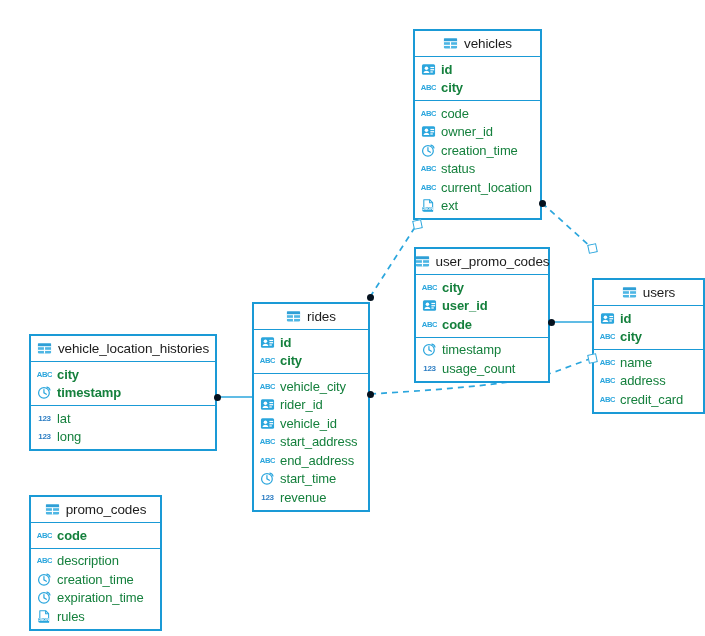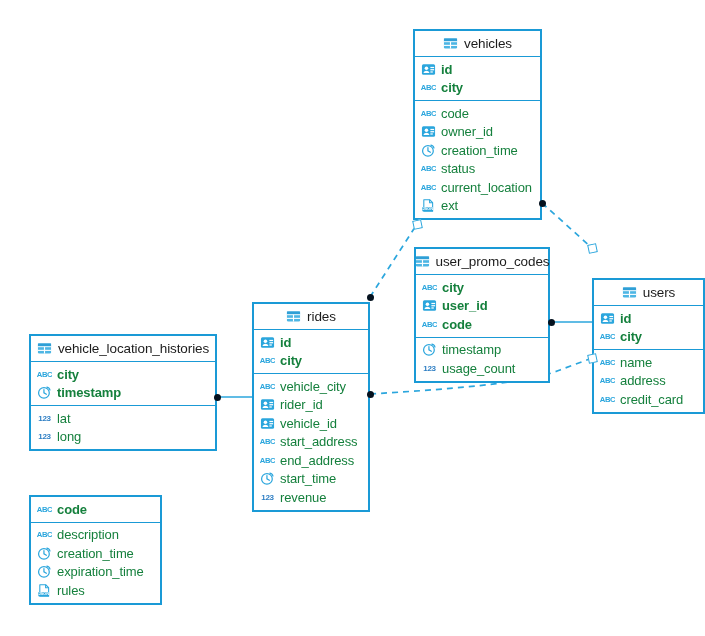--- a/index.html
+++ b/index.html
@@ -422,20 +422,30 @@
           </div>
           <div class="field-row">
             <svg class="ico" viewBox="0 0 16 16">
               <text x="8" y="11" text-anchor="middle" font-family="Liberation Sans, sans-serif" font-size="8.6" font-weight="bold" fill="#2f7fc4" letter-spacing="-0.3">123</text>
             </svg>
             <span class="field-name">long</span>
           </div>
         </div>
       </div>
       <div class="table-box" style="left: 29px; top: 495px; width: 133px;">
+        <div class="tbl-header">
+          <svg class="ico" viewBox="0 0 16 16">
+            <rect x="1" y="2.6" width="14" height="10.8" rx="1.4" fill="#4db6e4"></rect>
+            <rect x="1" y="2.6" width="14" height="3.1" fill="#2f9fd6"></rect>
+            <rect x="7.4" y="6.2" width="1.2" height="7.2" fill="#ffffff"></rect>
+            <rect x="1" y="9.4" width="14" height="1.2" fill="#ffffff"></rect>
+            <rect x="1" y="5.6" width="14" height="1.0" fill="#ffffff"></rect>
+          </svg>
+          <span class="tbl-title">promo_codes</span>
+        </div>
         <div class="field-group pk">
           <div class="field-row bold">
             <svg class="ico" viewBox="0 0 16 16">
               <text x="8" y="11" text-anchor="middle" font-family="Liberation Sans, sans-serif" font-size="8.2" font-weight="bold" fill="#2ba6dd" letter-spacing="-0.4">ABC</text>
             </svg>
             <span class="field-name">code</span>
           </div>
         </div>
         <div class="field-group">
           <div class="field-row">

